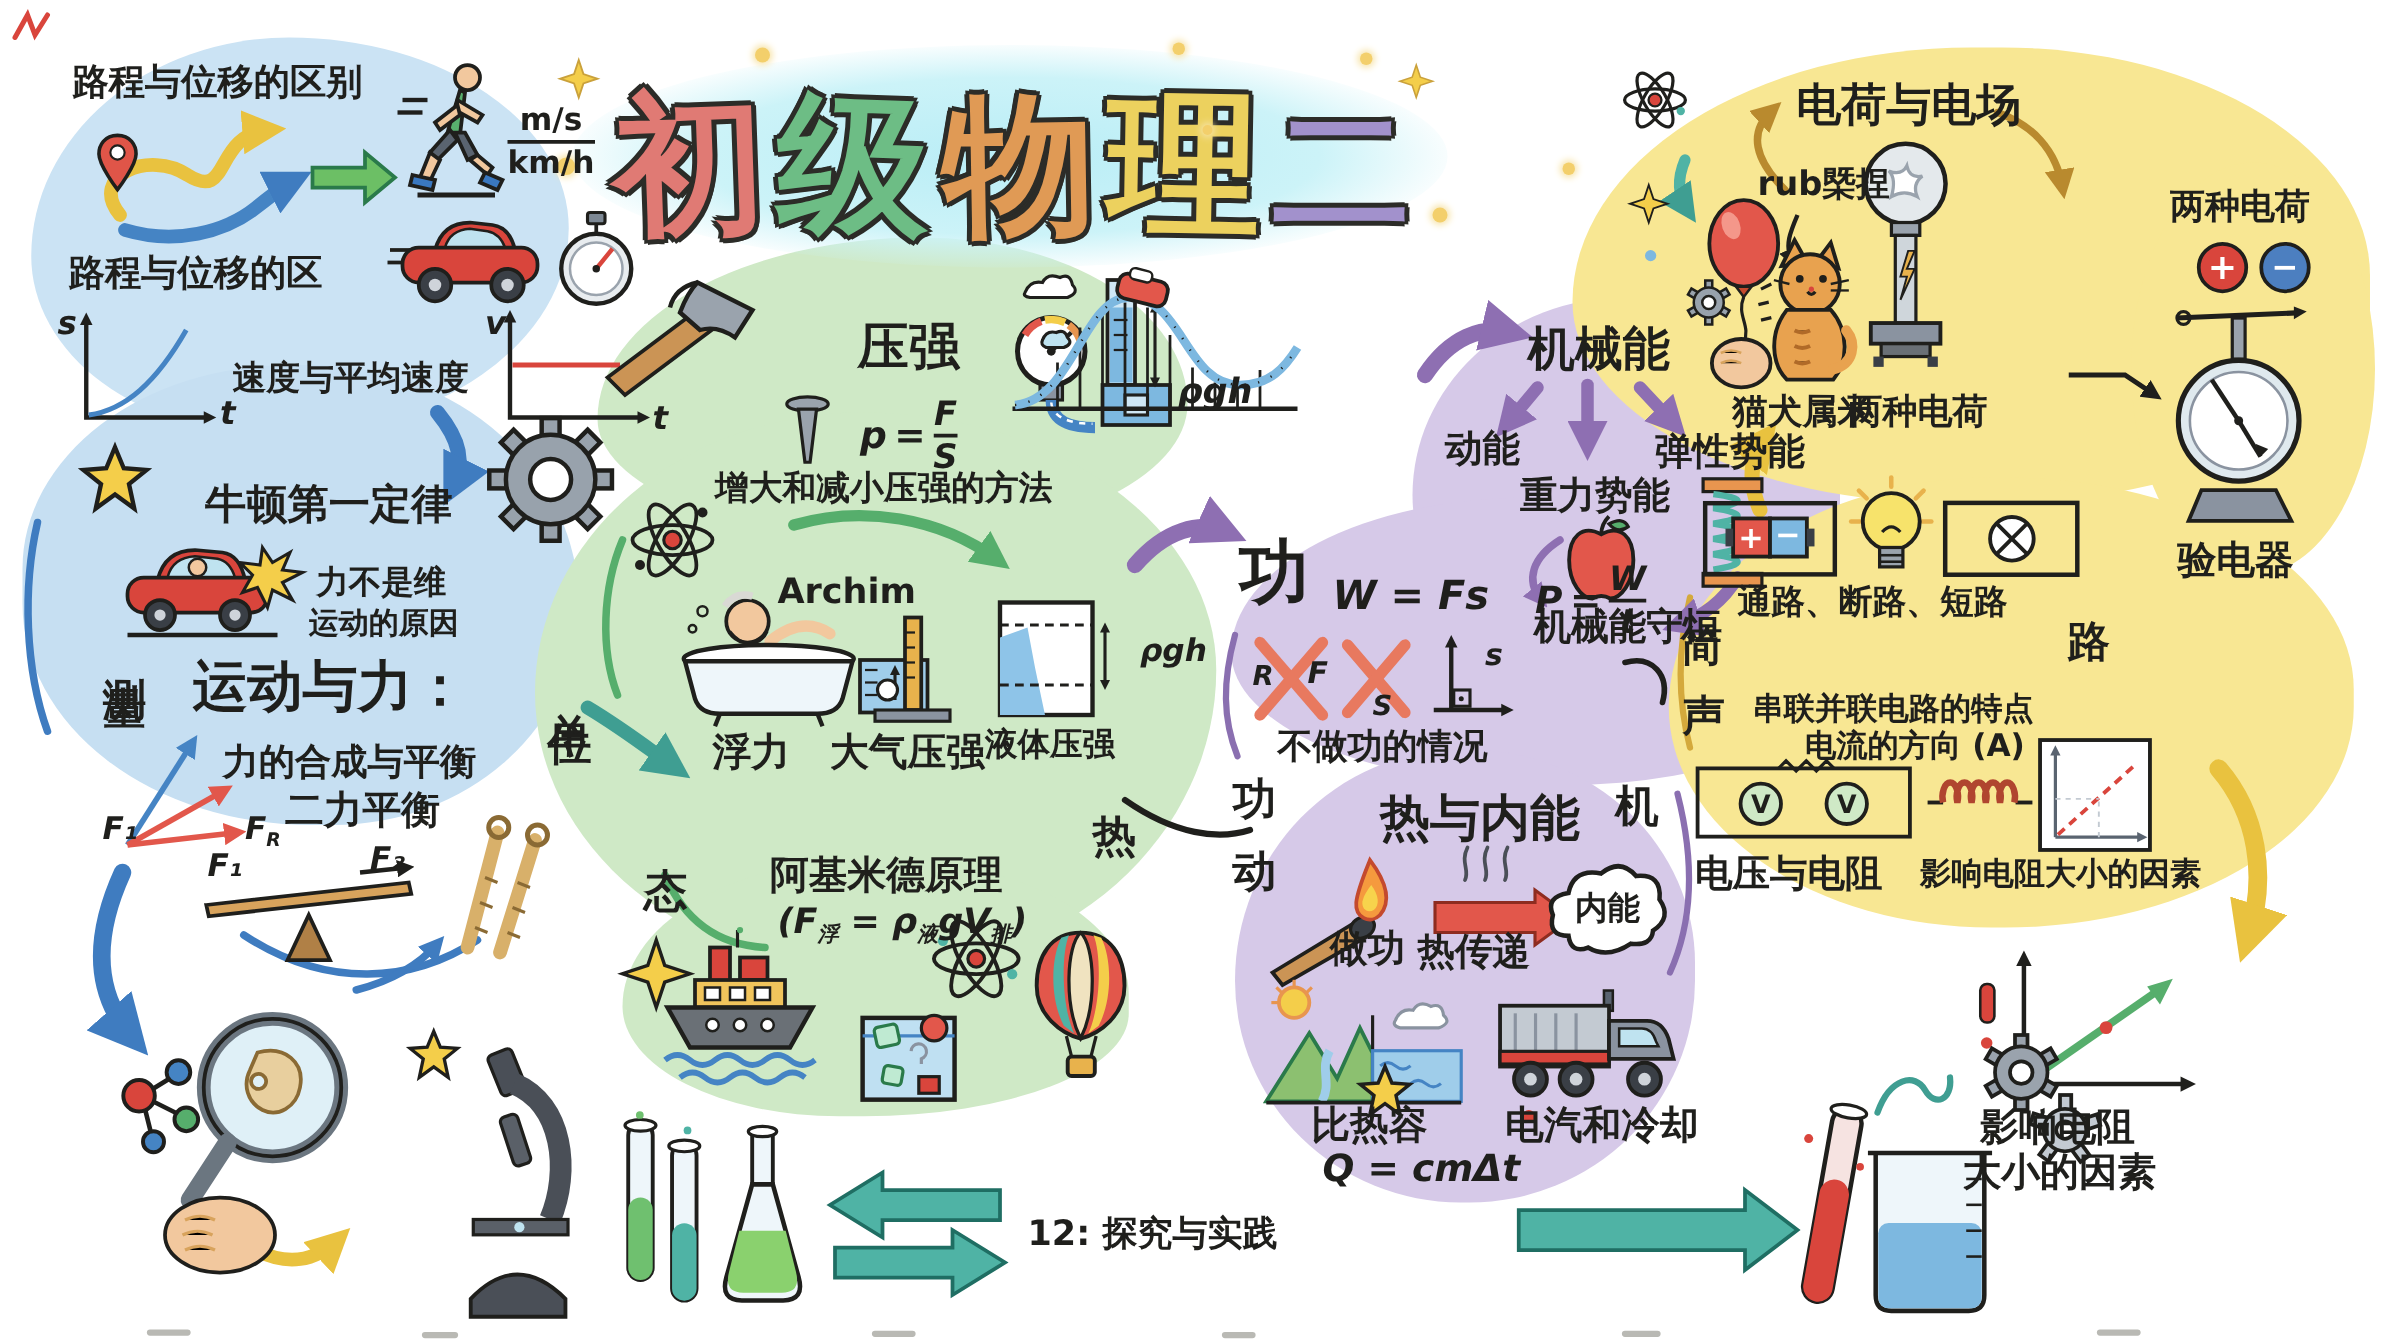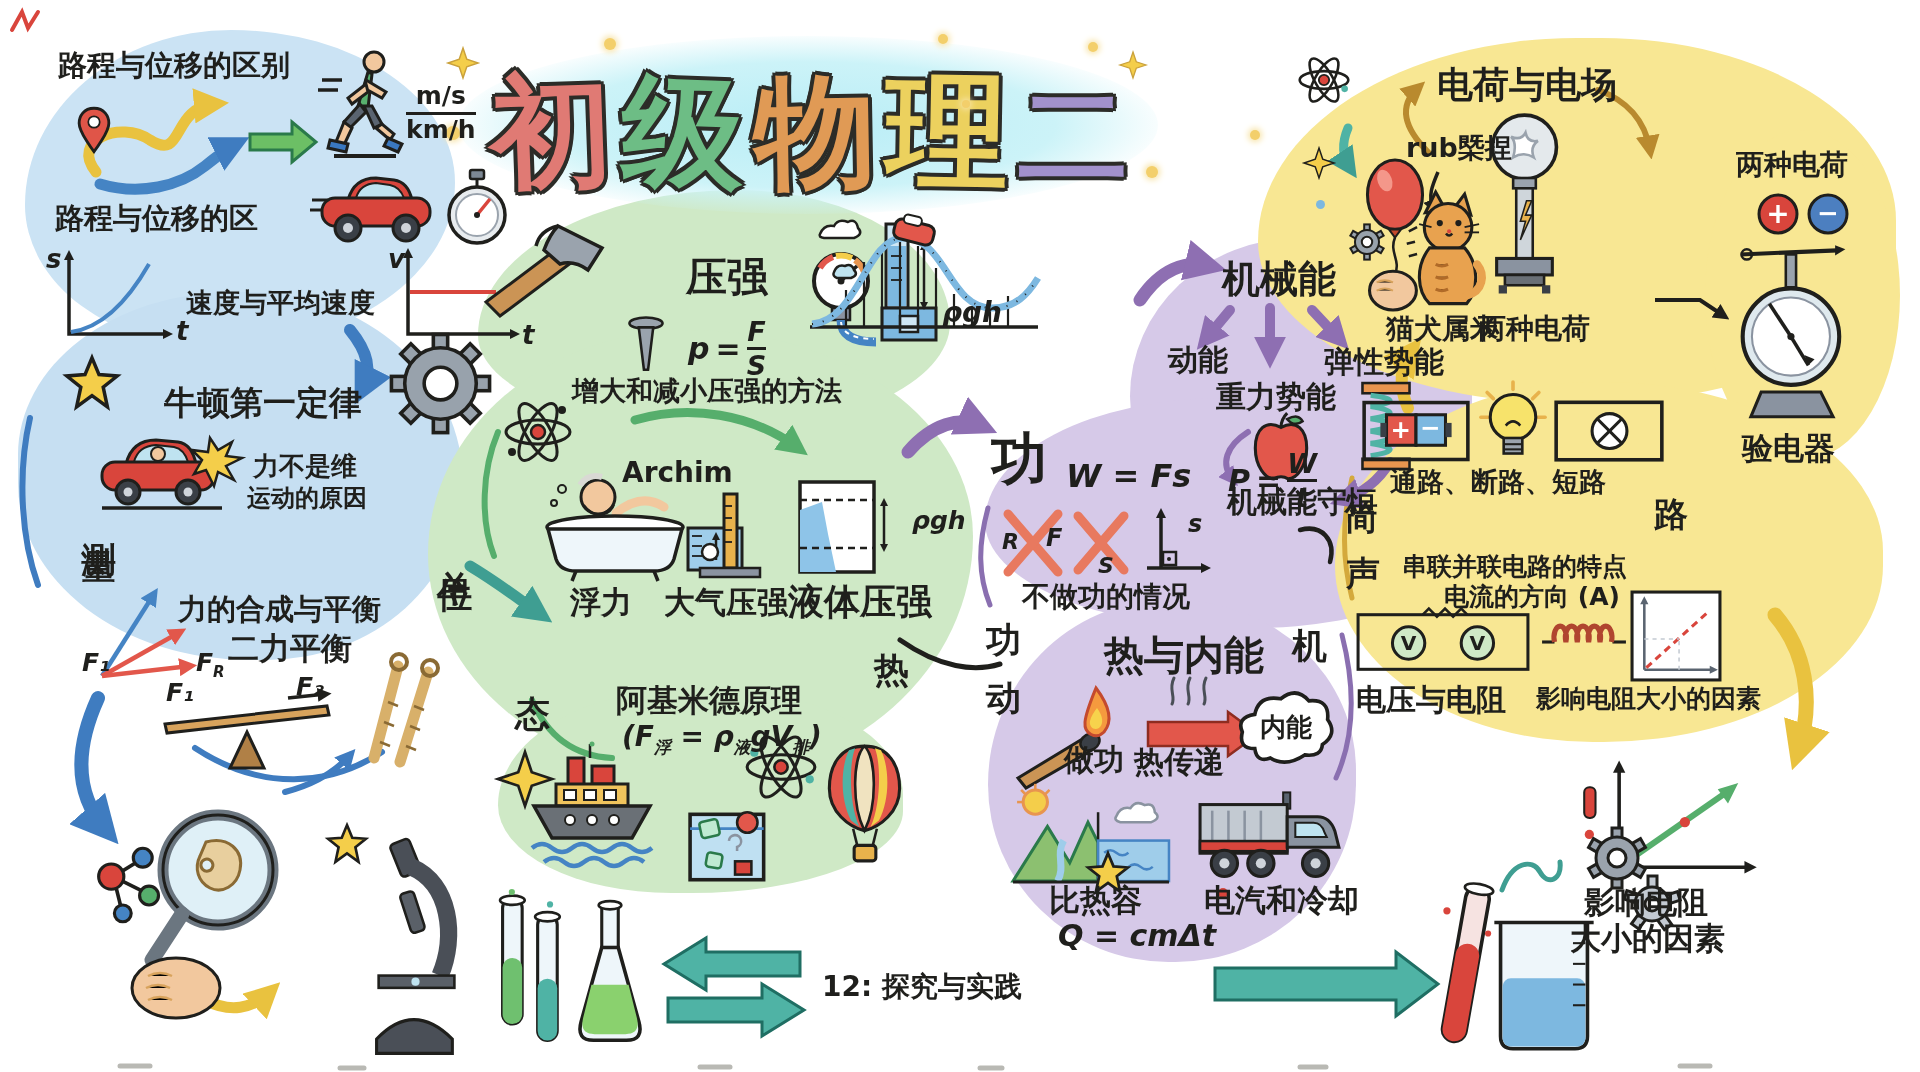--- a/index.html
+++ b/index.html
@@ -955,20 +955,21 @@
   </div>
   <div class="lbl ital" style="left:46px;top:246px;font-size:26px;">s</div>
   <div class="lbl ital" style="left:176px;top:318px;font-size:26px;">t</div>
   <div class="lbl ital" style="left:388px;top:246px;font-size:26px;">v</div>
   <div class="lbl ital" style="left:522px;top:322px;font-size:26px;">t</div>
 
   <div class="lbl" style="left:164px;top:386px;font-size:33px;">牛顿第一定律</div>
   <div class="lbl" style="left:253px;top:453px;font-size:26px;">力不是维</div>
   <div class="lbl" style="left:247px;top:486px;font-size:24px;">运动的原因</div>
   <div class="lbl vert" style="left:80px;top:515px;font-size:35px;letter-spacing:8px;">测量</div>
+  <div class="lbl" style="left:154px;top:527px;font-size:44px;">运动与力：</div>
   <div class="lbl" style="left:178px;top:594px;font-size:29px;">力的合成与平衡</div>
   <div class="lbl" style="left:228px;top:632px;font-size:31px;">二力平衡</div>
   <div class="lbl ital" style="left:82px;top:650px;font-size:25px;">F₁</div>
   <div class="lbl ital" style="left:196px;top:650px;font-size:25px;"><span>F</span><sub>R</sub></div>
   <div class="lbl ital" style="left:166px;top:680px;font-size:25px;">F₁</div>
   <div class="lbl ital" style="left:296px;top:674px;font-size:25px;">F₂</div>
   <div class="lbl vert" style="left:436px;top:542px;font-size:35px;letter-spacing:8px;">单位</div>
 
   <div class="lbl" style="left:686px;top:256px;font-size:41px;">压强</div>
   <div class="formula" style="left:688px;top:318px;font-size:30px;">
@@ -978,31 +979,31 @@
         <span>F</span>
         <span class="fbar"></span>
         <span>S</span>
       </span>
   </div>
   <div class="lbl" style="left:572px;top:377px;font-size:27px;">增大和减小压强的方法</div>
   <div class="lbl ital" style="left:942px;top:298px;font-size:28px;">ρgh</div>
   <div class="lbl" style="left:622px;top:458px;font-size:28px;font-weight:bold;">Archim</div>
   <div class="lbl" style="left:570px;top:586px;font-size:31px;">浮力</div>
   <div class="lbl" style="left:664px;top:586px;font-size:31px;">大气压强</div>
-  <div class="lbl" style="left:788px;top:583px;font-size:36px;">液体压强</div>
+  <div class="lbl" style="left:788px;top:583px;font-size:26px;">液体压强</div>
   <div class="lbl ital" style="left:912px;top:508px;font-size:25px;">ρgh</div>
   <div class="lbl" style="left:616px;top:684px;font-size:31px;">阿基米德原理</div>
   <div class="lbl ital" style="left:622px;top:722px;font-size:28px;">
     <span>(F</span><sub>浮</sub><span> = ρ</span><sub>液</sub><span>gV</span><sub>排</sub><span>)</span>
   </div>
   <div class="lbl" style="left:515px;top:696px;font-size:35px;">态</div>
   <div class="lbl" style="left:874px;top:652px;font-size:35px;">热</div>
 
   <div class="lbl" style="left:1222px;top:260px;font-size:38px;">机械能</div>
-  <div class="lbl" style="left:1156px;top:344px;font-size:30px;margin-left:12px;">动能</div>
+  <div class="lbl" style="left:1156px;top:344px;font-size:30px;">动能</div>
   <div class="lbl" style="left:1216px;top:381px;font-size:30px;">重力势能</div>
   <div class="lbl" style="left:1324px;top:346px;font-size:30px;">弹性势能</div>
   <div class="lbl" style="left:1227px;top:486px;font-size:30px;">机械能守恒</div>
   <div class="lbl" style="left:991px;top:430px;font-size:56px;">功</div>
   <div class="lbl ital" style="left:1066px;top:460px;font-size:32px;">W = Fs</div>
   <div class="lbl ital" style="left:1002px;top:530px;font-size:22px;">R</div>
   <div class="lbl ital" style="left:1046px;top:526px;font-size:24px;">F</div>
   <div class="lbl ital" style="left:1098px;top:554px;font-size:22px;">S</div>
   <div class="lbl ital" style="left:1188px;top:512px;font-size:24px;">s</div>
   <div class="lbl" style="left:1022px;top:582px;font-size:28px;">不做功的情况</div>

